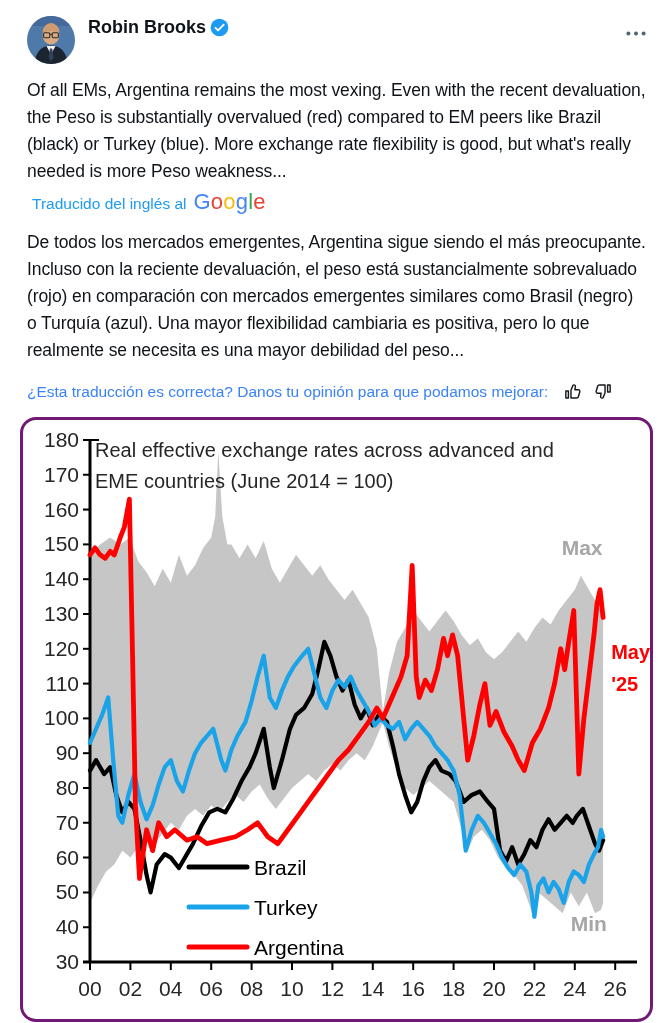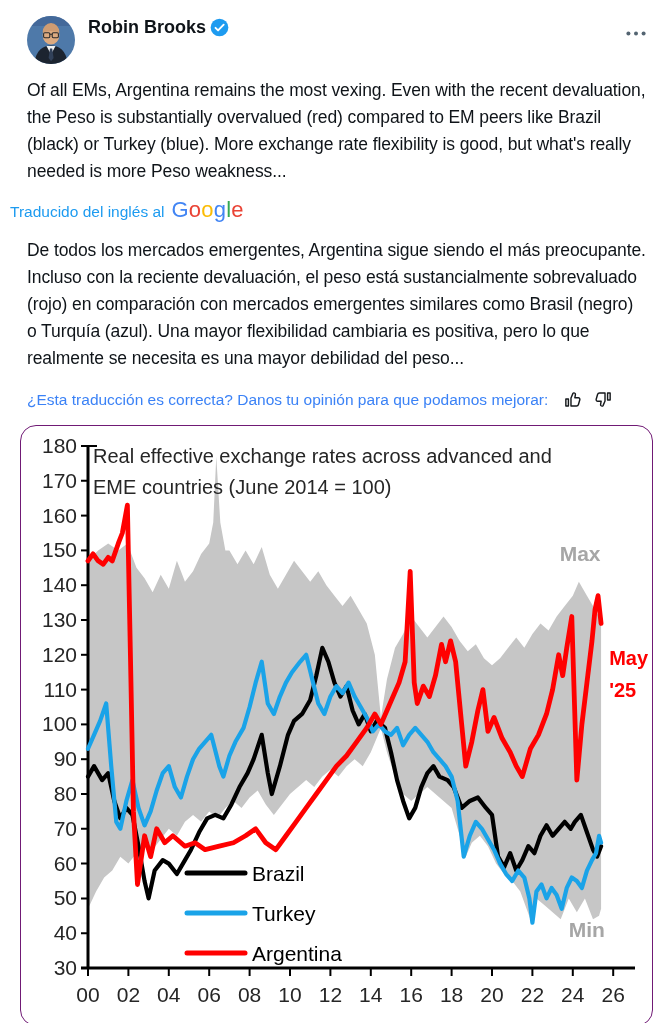--- a/index.html
+++ b/index.html
@@ -7,28 +7,28 @@
   .header{display:flex;align-items:flex-start;padding:16px 24px 0 27px;}
   .avatar{width:48px;height:48px;border-radius:50%;overflow:hidden;flex:none;cursor:pointer;}
   .h-text{margin-left:13px;min-width:0;}
   .name-row{display:flex;align-items:center;cursor:pointer;}
   .name{font-weight:700;font-size:18px;line-height:22px;color:#0f1419;}
   .badge{margin-left:4px;display:inline-flex;}
   .handle{color:#536471;font-size:16.5px;line-height:21px;cursor:pointer;}
   .more{margin-left:auto;padding:6px 2px;cursor:pointer;}
   .tweet-text{padding:0 26px 0 27px;font-size:17.5px;line-height:27px;letter-spacing:-0.1px;}
   .en{margin-top:13px;}
-  .trans-row{padding:0 10px;margin-top:12px;display:flex;align-items:baseline;gap:7px;cursor:pointer;}
+  .trans-row{padding:0 32px;margin-top:4px;display:flex;align-items:baseline;gap:7px;cursor:pointer;}
   .trans-label{color:#1d9bf0;font-size:15.5px;}
   .g-logo{font-size:22px;font-weight:400;letter-spacing:.2px;}
   .es{margin-top:14px;}
   .feedback{padding:0 27px;margin-top:17px;font-size:15.5px;line-height:21px;display:flex;align-items:center;color:#3b82f6;}
   .thumb{margin-left:15px;cursor:pointer;display:inline-flex;}
   .thumb.down{margin-left:12px;}
-  .card{margin:15px 19px 6px 20px;border:1px solid #701a75;border-radius:16px;overflow:hidden;background:#fff;cursor:pointer;}
+  .card{margin:15px 19px 6px 20px;border:3px solid #701a75;border-radius:16px;overflow:hidden;background:#fff;cursor:pointer;}
   svg text{font-family:"Liberation Sans",sans-serif;}
 </style>
 </head>
 <body>
 
 <div class="header">
   <div class="avatar">
     <svg width="48" height="48" viewBox="0 0 48 48">
       <rect width="48" height="48" fill="#4e79a9"></rect>
       <rect width="48" height="10" fill="#44699a"></rect>

